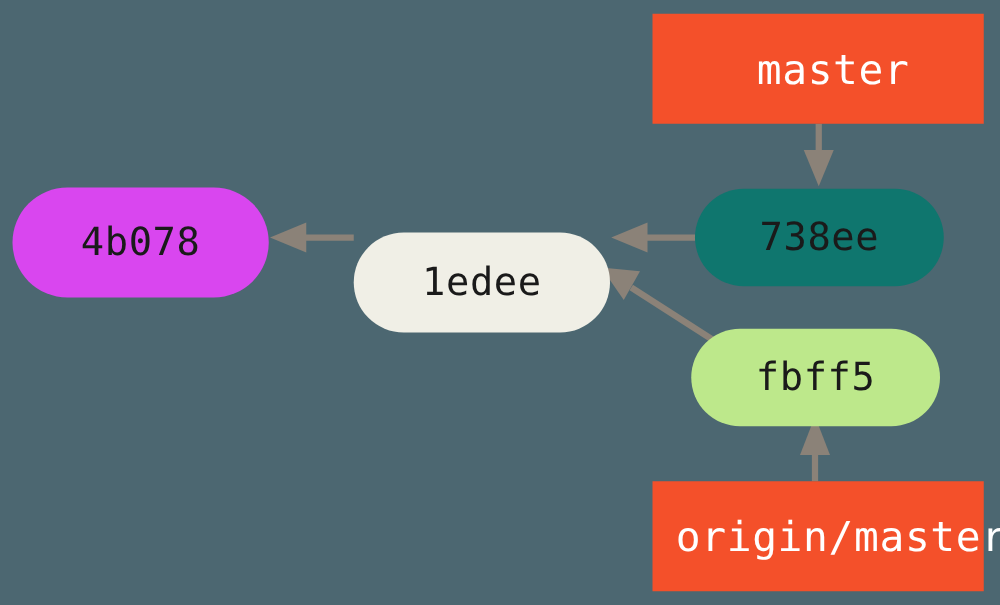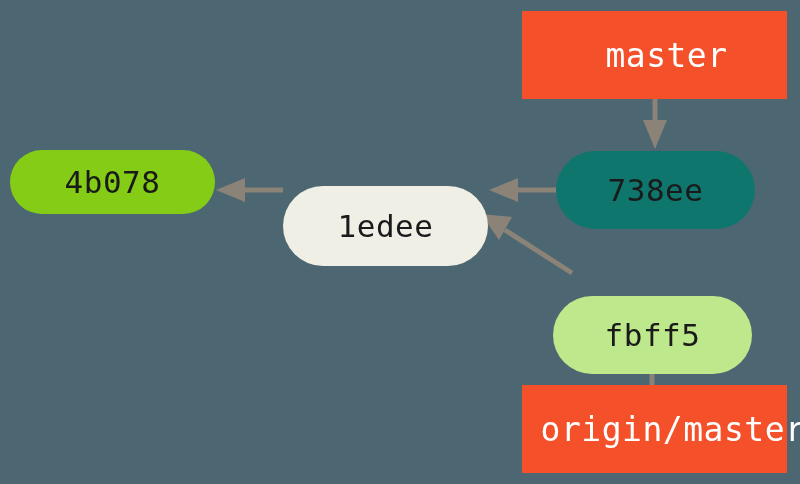--- a/index.html
+++ b/index.html
@@ -74,33 +74,33 @@
       <line x1="655" y1="99" x2="655" y2="123" stroke="#8b8278" stroke-width="5"></line>
       <polygon points="655,149 643,120 667,120" fill="#8b8278"></polygon>
     </g>
 
     <g>
       <line x1="652" y1="385" x2="652" y2="362" stroke="#8b8278" stroke-width="5"></line>
       <polygon points="652,333 640,364 664,364" fill="#8b8278"></polygon>
     </g>
   </svg>
 
-  <div class="node node-commit" style="left:10px; top:150px; width:205px; height:64px; background:#84cc16;">
+  <div class="node node-commit" style="left:10px; top:150px; width:205px; height:88px; background:#d946ef;">
     <span>4b078</span>
   </div>
 
   <div class="node node-commit" style="left:283px; top:150px; width:205px; height:80px; background:#f0efe6;margin-top:36px;">
     <span>1edee</span>
   </div>
 
   <div class="node node-commit" style="left:556px; top:151px; width:199px; height:78px; background:#0f766e;">
     <span>738ee</span>
   </div>
 
-  <div class="node node-commit" style="left:553px; top:263px; width:199px; height:78px; background:#bde88b;margin-top:33px;">
+  <div class="node node-commit" style="left:553px; top:263px; width:199px; height:78px; background:#bde88b;">
     <span>fbff5</span>
   </div>
 
   <div class="node node-ref" style="left:522px; top:11px; width:265px; height:88px; background:#f4502a;padding-left:24px;">
     <span>master</span>
   </div>
 
   <div class="node node-ref" style="left:522px; top:385px; width:265px; height:88px; background:#f4502a;padding-left:37px;">
     <span>origin/master</span>
   </div>

